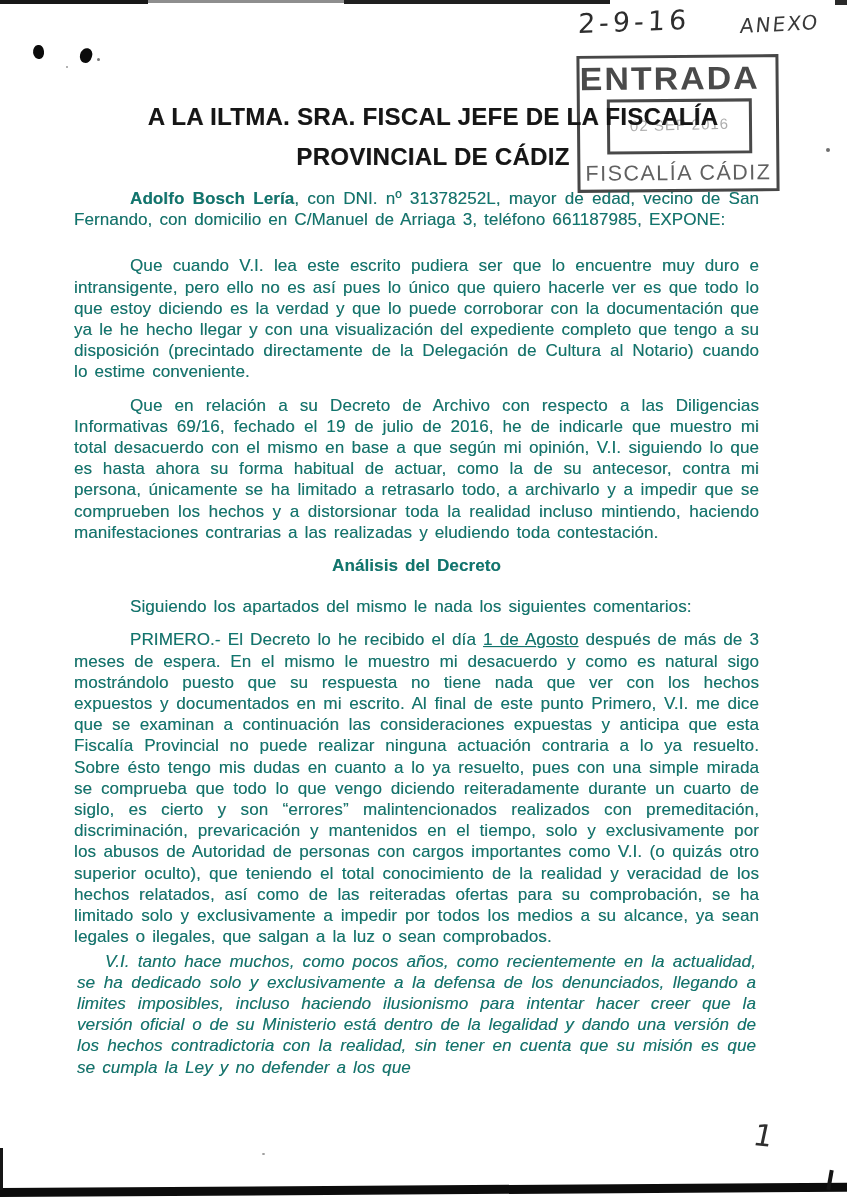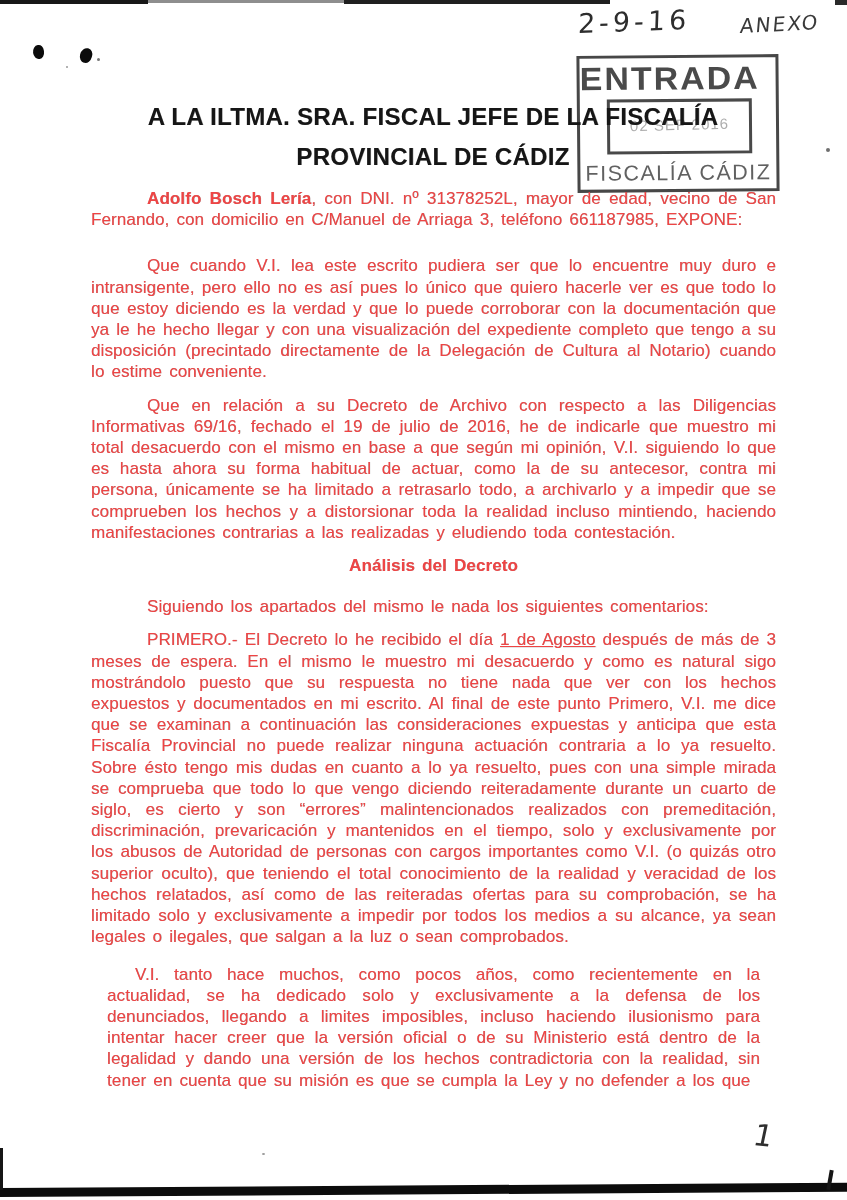--- a/index.html
+++ b/index.html
@@ -58,29 +58,29 @@
     font-size:21.5px;color:#565656;letter-spacing:1.5px;
   }
   
   .doc-title{
     position:absolute;left:90px;top:97px;width:686px;z-index:2;
     text-align:center;font-weight:bold;font-size:24px;line-height:40px;
     color:#161616;letter-spacing:0.3px;
     text-shadow:0.4px 0.4px 0 rgba(25,25,25,0.45);
   }
   .doc-body{
-    position:absolute;left:91px;top:188px;width:685px;z-index:2;
+    position:absolute;left:74px;top:188px;width:685px;z-index:2;
     font-size:17px;line-height:21.2px;text-align:justify;
-    color:#ef4444;word-spacing:2.2px;letter-spacing:0.1px;
+    color:#0f766e;word-spacing:2.2px;letter-spacing:0.1px;
     text-shadow:0.3px 0.3px 0 rgba(30,30,30,0.38);
   }
   .para{margin:0 0 12px 0;text-indent:56px;}
   .para-intro{margin-bottom:25px;}
   .para-primero{margin-bottom:0;}
-  .para-small-indent{text-indent:28px;margin:16px;}
+  .para-small-indent{text-indent:28px;margin:3px;font-style:italic;}
   .section-heading{margin:10px 0 20px 0;text-align:center;font-size:17px;font-weight:bold;text-indent:0;}
   .b{font-weight:bold;}
   .u{text-decoration:underline;}
 </style>
 </head>
 <body>
 
 <div class="page">
 
   <div class="edge edge-top-a"></div>

